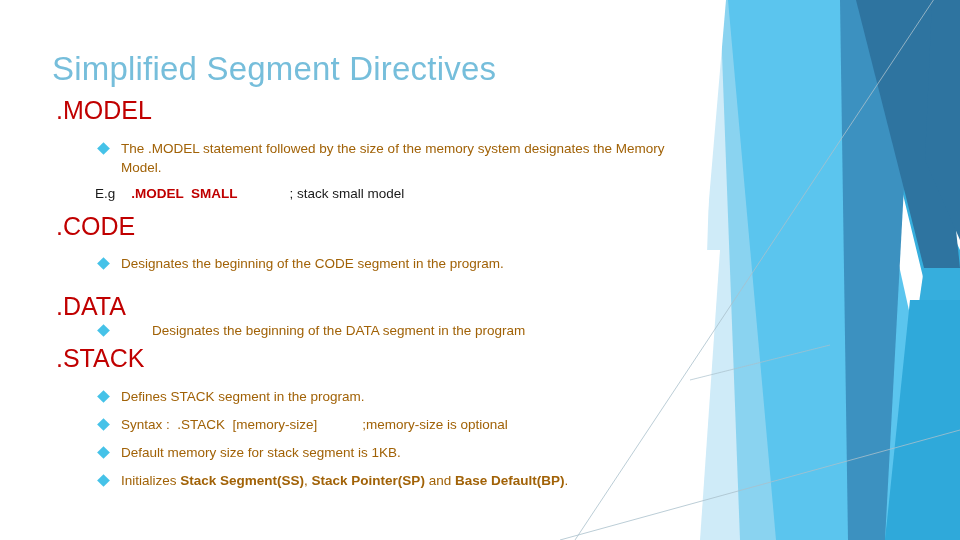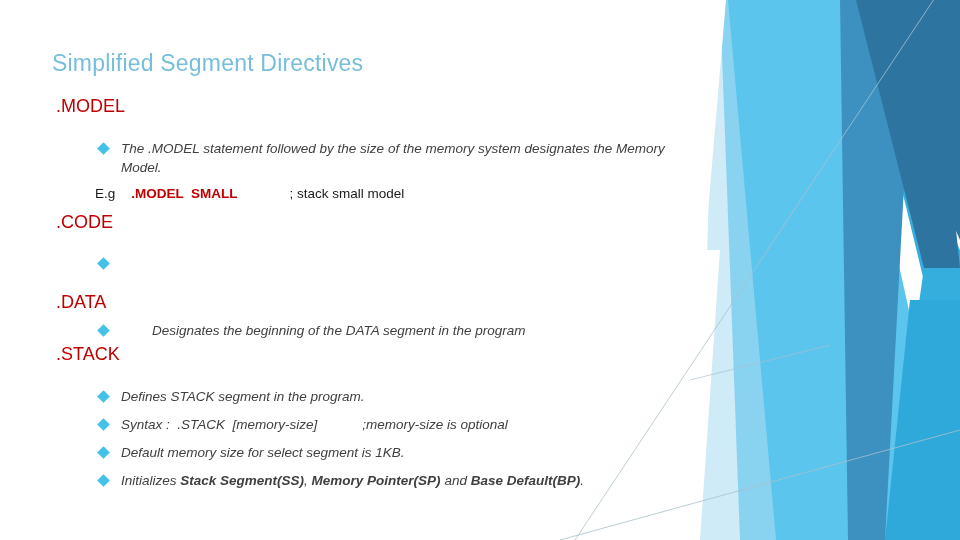--- a/index.html
+++ b/index.html
@@ -34,31 +34,31 @@
     left: 0;
     top: 0;
     width: 700px;
     height: 540px;
   }
 
   .slide-title {
     position: absolute;
     left: 52px;
     top: 50px;
-    font-size: 23px;
+    font-size: 33px;
     font-weight: 400;
     color: #76BEDB;
     letter-spacing: 0.2px;
     white-space: nowrap;
   }
 
   .heading {
     position: absolute;
     left: 56px;
-    font-size: 18px;
+    font-size: 25px;
     font-weight: 400;
     color: #C00000;
     white-space: nowrap;
   }
   #h-model  { top: 96px; }
   #h-code   { top: 212px; }
   #h-data   { top: 292px; }
   #h-stack  { top: 344px; }
 
   .bullet-row {
@@ -70,23 +70,22 @@
     flex: none;
     width: 9px;
     height: 9px;
     background: #45C2E8;
     transform: rotate(45deg);
     margin-top: 5px;
   }
   .btext {
     font-size: 13.5px;
     line-height: 19px;
-    color: #404040;
+    color: #a16207;
     white-space: pre-wrap;
-    font-style: italic;
   }
   .gap-sm { width: 13px; flex: none; }
   .gap-lg { width: 44px; flex: none; }
 
   
   #b-model  { left: 99px;  top: 139px; width: 580px; }
   #b-code   { left: 99px;  top: 254px; width: 580px; }
   #b-data   { left: 99px;  top: 321px; width: 580px; }
   #b-s1     { left: 99px;  top: 387px; width: 580px; }
   #b-s2     { left: 99px;  top: 415px; width: 580px; }
@@ -165,20 +164,21 @@
       <span class="eg-red">.MODEL  SMALL</span>
       <span class="eg-gap2"></span>
       <span>; stack small model</span>
     </div>
 
     <div class="heading" id="h-code">.CODE</div>
 
     <div class="bullet-row" id="b-code">
       <span class="diamond"></span>
       <span class="gap-sm"></span>
+      <span class="btext">Designates the beginning of the CODE segment in the program.</span>
     </div>
 
     <div class="heading" id="h-data">.DATA</div>
 
     <div class="bullet-row" id="b-data">
       <span class="diamond"></span>
       <span class="gap-lg"></span>
       <span class="btext">Designates the beginning of the DATA segment in the program</span>
     </div>
 
@@ -192,23 +192,23 @@
 
     <div class="bullet-row" id="b-s1">
       <span class="diamond"></span>
       <span class="gap-sm"></span>
       <span class="btext">Defines STACK segment in the program.</span>
     </div>
 
     <div class="bullet-row" id="b-s3">
       <span class="diamond"></span>
       <span class="gap-sm"></span>
-      <span class="btext">Default memory size for select segment is 1KB.</span>
+      <span class="btext">Default memory size for stack segment is 1KB.</span>
     </div>
 
     <div class="bullet-row" id="b-s4">
       <span class="diamond"></span>
       <span class="gap-sm"></span>
-      <span class="btext"><span>Initializes </span><span class="bold">Stack Segment(SS)</span><span>, </span><span class="bold">Memory Pointer(SP)</span><span> and </span><span class="bold">Base Default(BP)</span><span>.</span></span>
+      <span class="btext"><span>Initializes </span><span class="bold">Stack Segment(SS)</span><span>, </span><span class="bold">Stack Pointer(SP)</span><span> and </span><span class="bold">Base Default(BP)</span><span>.</span></span>
     </div>
 
   </div>
 </div>
 
 </body></html>

